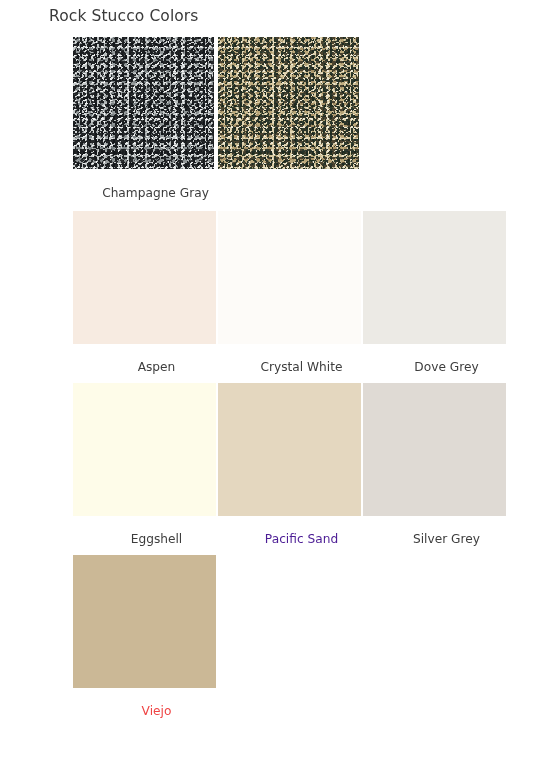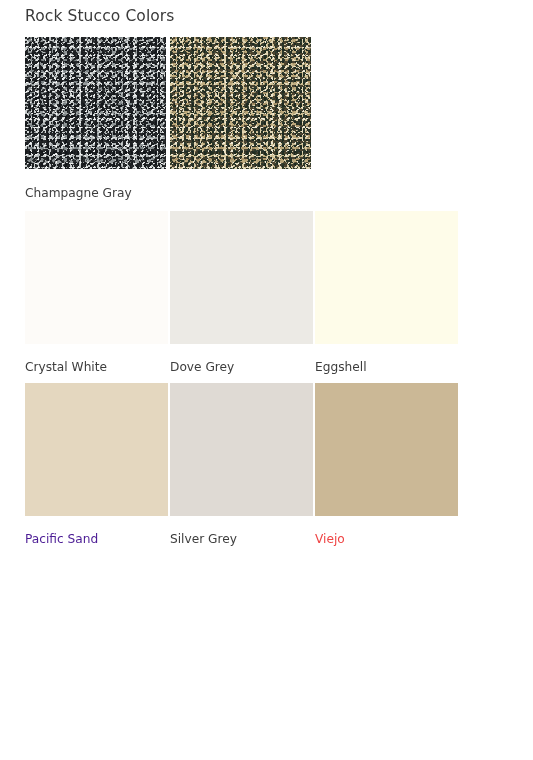--- a/index.html
+++ b/index.html
@@ -1,16 +1,16 @@
 <!DOCTYPE html>
 <html><head>
 <meta charset="utf-8">
 <title>Stucco Color Chart</title>
 <style>
-  * { box-sizing: border-box; }
+  * { box-sizing: border-box; padding-left: 24px; }
   html, body {
     margin: 0;
     padding: 0;
     background: #ffffff;
   }
   body {
     width: 533px;
     height: 760px;
     font-family: "DejaVu Sans", "Liberation Sans", sans-serif;
     color: #3b3b3b;
@@ -56,20 +56,21 @@
 
   .swatch {
     width: 143px;
     height: 133px;
     display: block;
     position: relative;
     overflow: hidden;
   }
   .swatch-label {
     display: block;
+    text-align: center;
     font-size: 12.2px;
     color: #3d3d3d;
     line-height: 1;
     padding-top: 17px;
     padding-bottom: 10px;
     width: 143px;
     white-space: nowrap;
   }
 
   
@@ -180,20 +181,24 @@
       <div class="swatch-cell">
         <div class="swatch tex-stoney-creek"></div>
       </div>
 
     </div>
   </section>
 
   <section class="section" id="stucco-section">
     <div class="swatch-grid" id="stucco-grid">
 
+      <div class="swatch-cell">
+        <div class="swatch" style="background-color: rgb(247, 235, 225);"></div>
+        <span class="swatch-label" style="color: rgb(61, 61, 61);">Aspen</span>
+      </div>
 
       <div class="swatch-cell">
         <div class="swatch" style="background-color: rgb(253, 251, 248);"></div>
         <span class="swatch-label" style="color: rgb(61, 61, 61);">Crystal White</span>
       </div>
 
       <div class="swatch-cell">
         <div class="swatch" style="background-color: rgb(236, 234, 229);"></div>
         <span class="swatch-label" style="color: rgb(61, 61, 61);">Dove Grey</span>
       </div>

